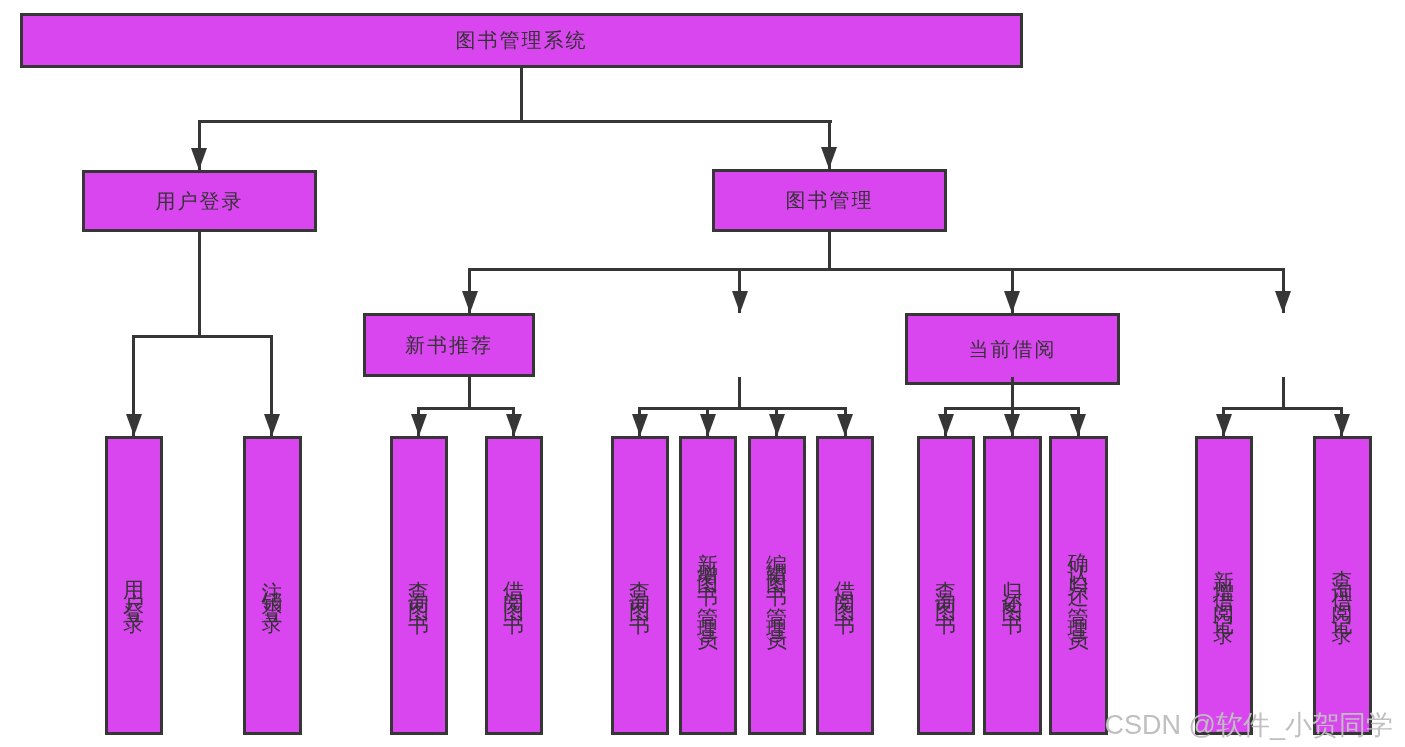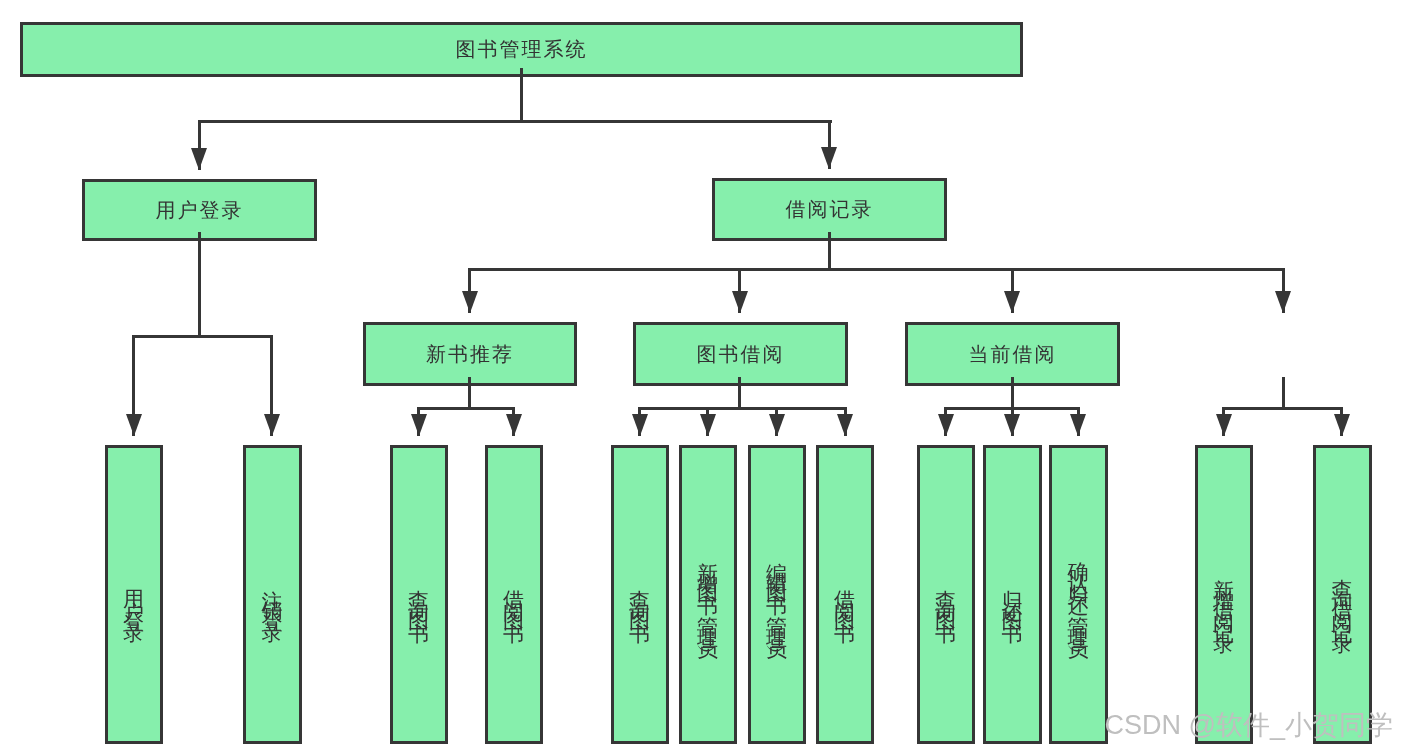--- a/index.html
+++ b/index.html
@@ -12,29 +12,28 @@
     position: relative;
     width: 1405px;
     height: 747px;
     background: #ffffff;
     overflow: hidden;
   }
   .node {
     position: absolute;
     box-sizing: border-box;
     border: 3px solid #363636;
-    background: #86efac;
+    background: #d946ef;
     color: #333333;
     display: flex;
     align-items: center;
     justify-content: center;
     font-size: 20px;
     letter-spacing: 2px;
     text-align: center;
-    margin-top: 9px;
   }
   .vnode {
     writing-mode: vertical-rl;
     text-orientation: mixed;
     font-size: 21px;
     letter-spacing: 11px;
     line-height: 1;
     padding: 6px 0;
   }
   .edge {
@@ -67,45 +66,44 @@
 
   <div class="edge" style="left:520px; top:68px; width:3px; height:53px;"></div>
   <div class="edge" style="left:198px; top:120px; width:634px; height:3px;"></div>
   <div class="edge" style="left:198px; top:120px; width:3px; height:50px;"></div>
   <div class="arrow" style="left:191px; top:148px;"></div>
   <div class="edge" style="left:828px; top:120px; width:3px; height:49px;"></div>
   <div class="arrow" style="left:821px; top:147px;"></div>
 
   <div class="node" style="left:82px; top:170px; width:235px; height:62px;">用户登录</div>
 
-  <div class="node" style="left:712px; top:169px; width:235px; height:63px;">借阅记录</div>
+  <div class="node" style="left:712px; top:169px; width:235px; height:63px;">图书管理</div>
 
   <div class="edge" style="left:198px; top:232px; width:3px; height:103px;"></div>
   <div class="edge" style="left:132px; top:335px; width:141px; height:3px;"></div>
   <div class="edge" style="left:132px; top:335px; width:3px; height:101px;"></div>
   <div class="arrow" style="left:126px; top:414px;"></div>
   <div class="edge" style="left:270px; top:335px; width:3px; height:101px;"></div>
   <div class="arrow" style="left:264px; top:414px;"></div>
 
   <div class="edge" style="left:828px; top:232px; width:3px; height:36px;"></div>
   <div class="edge" style="left:468px; top:268px; width:816px; height:3px;"></div>
   <div class="edge" style="left:468px; top:268px; width:3px; height:45px;"></div>
   <div class="arrow" style="left:462px; top:291px;"></div>
   <div class="edge" style="left:738px; top:268px; width:3px; height:45px;"></div>
   <div class="arrow" style="left:732px; top:291px;"></div>
   <div class="edge" style="left:1011px; top:268px; width:3px; height:45px;"></div>
   <div class="arrow" style="left:1004px; top:291px;"></div>
   <div class="edge" style="left:1282px; top:268px; width:3px; height:45px;"></div>
   <div class="arrow" style="left:1275px; top:291px;"></div>
 
-  <div class="node" style="left:363px; top:313px; width:214px; height:64px;">新书推荐</div>
+  <div class="node" style="left:363px; top:313px; width:172px; height:64px;">新书推荐</div>
 
-  <div class="node" style="left:633px; top:313px; width:215px; height:64px;">图书借阅</div>
 
-  <div class="node" style="left:905px; top:313px; width:215px; height:64px;">当前借阅</div>
+  <div class="node" style="left:905px; top:313px; width:215px; height:72px;">当前借阅</div>
 
 
   <div class="edge" style="left:468px; top:377px; width:3px; height:30px;"></div>
   <div class="edge" style="left:417px; top:407px; width:98px; height:3px;"></div>
   <div class="edge" style="left:417px; top:407px; width:3px; height:29px;"></div>
   <div class="arrow" style="left:411px; top:414px;"></div>
   <div class="edge" style="left:512px; top:407px; width:3px; height:29px;"></div>
   <div class="arrow" style="left:506px; top:414px;"></div>
 
   <div class="edge" style="left:738px; top:377px; width:3px; height:30px;"></div>

